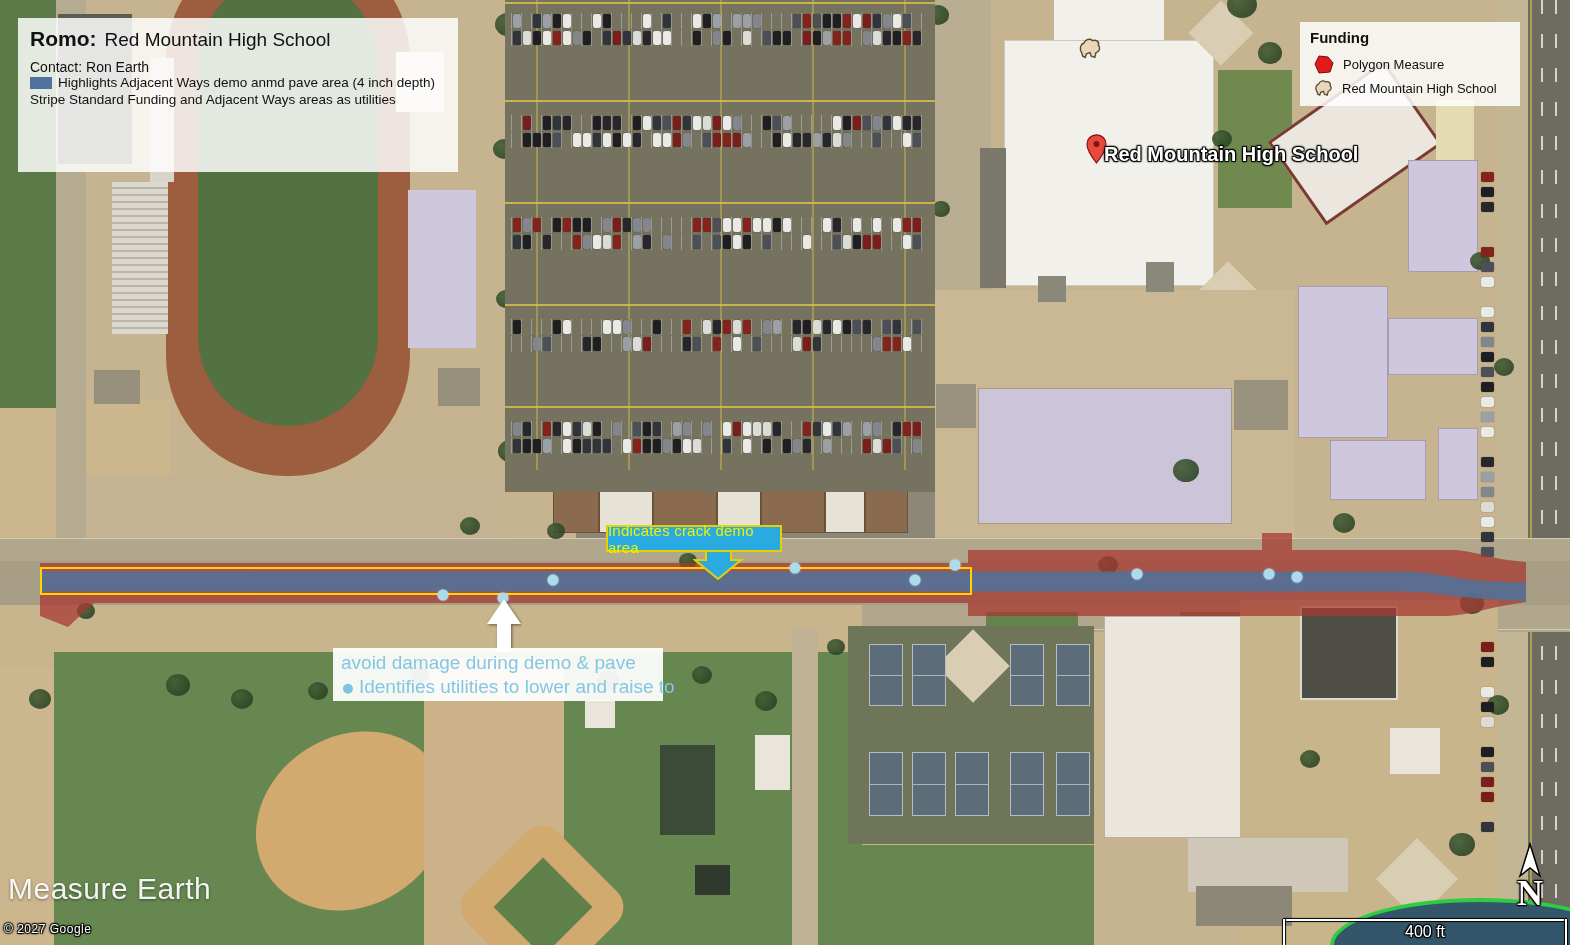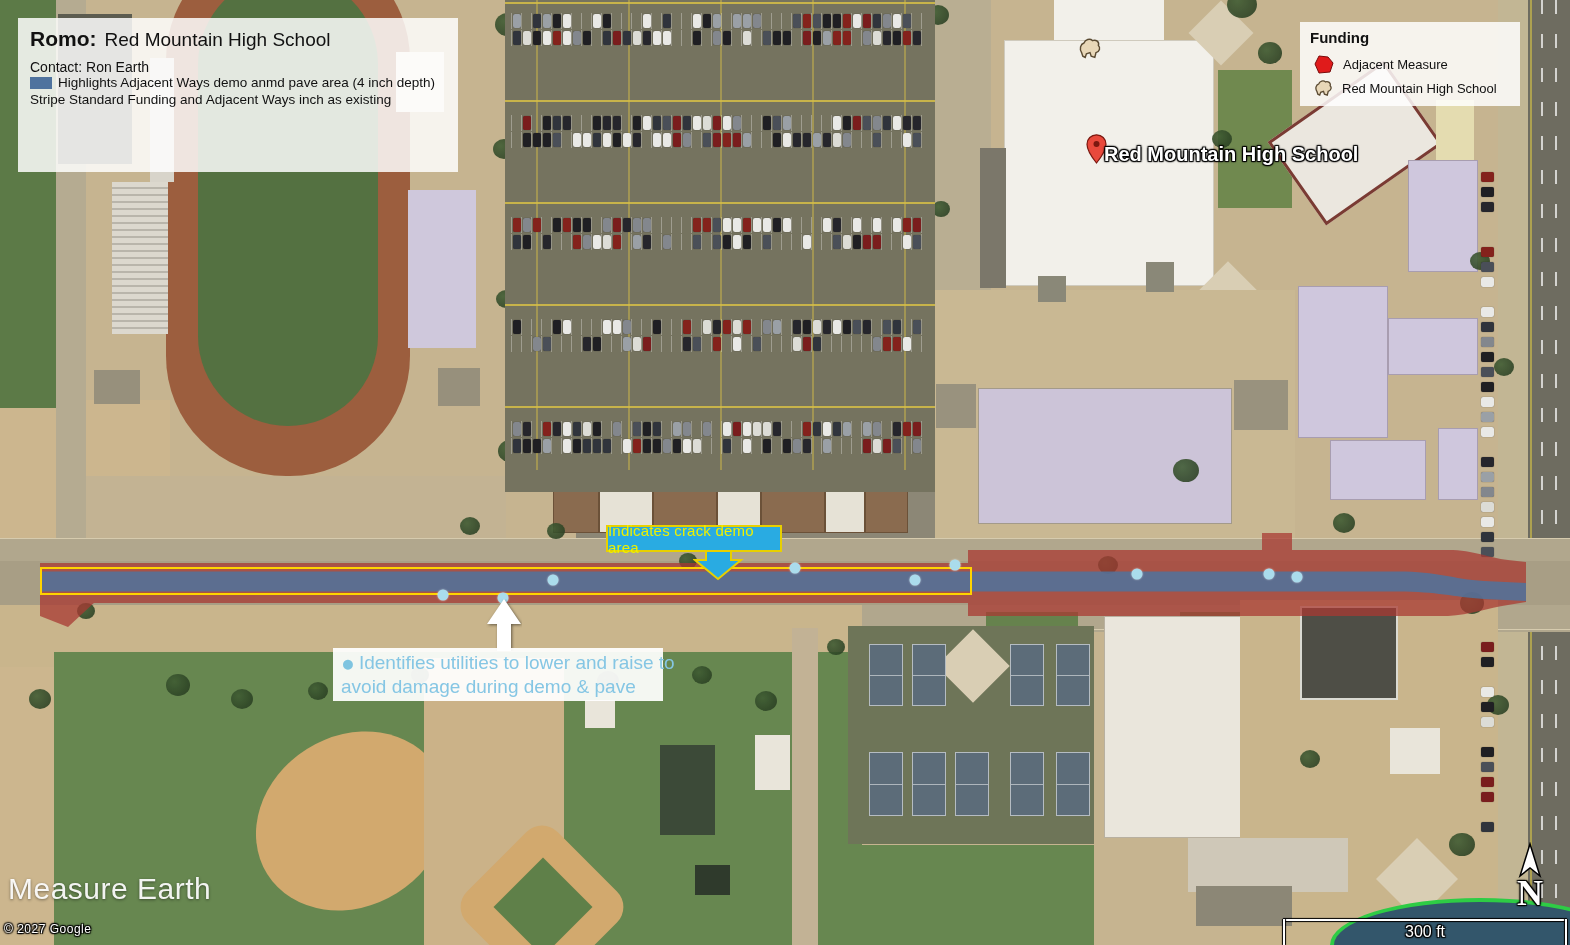--- a/index.html
+++ b/index.html
@@ -545,67 +545,67 @@
     <span>Indicates crack demo area</span>
   </div>
   <svg class="arrow-svg" style="left:693px;top:549px;" width="52" height="32" viewBox="0 0 52 32">
     <polygon id="cs-arrow" points="13,1 38,1 38,11 48,11 25,30 2,11 13,11" fill="#29abe2" stroke="#e8d000" stroke-width="2"></polygon>
   </svg>
 
   <svg class="arrow-svg" style="left:486px;top:599px;" width="36" height="52" viewBox="0 0 36 52">
     <polygon points="18,0 35,25 25,25 25,52 11,52 11,25 1,25" fill="#ffffff" style="filter:drop-shadow(1px 1px 1.5px rgba(0,0,0,.5))"></polygon>
   </svg>
   <div class="callout-util">
+    <div>avoid damage during demo &amp; pave</div>
     <div><span class="bigdot">●</span><span>Identifies utilities to lower and raise to</span></div>
-    <div>avoid damage during demo &amp; pave</div>
   </div>
 
   <svg class="pin" width="21" height="30" viewBox="0 0 21 30">
     <path d="M10.5,0.8 C5.2,0.8 1,5 1,10.2 C1,17 10.5,29 10.5,29 C10.5,29 20,17 20,10.2 C20,5 15.8,0.8 10.5,0.8 Z" fill="#e8493c" stroke="#7a1810" stroke-width="1.2"></path>
     <circle cx="10.5" cy="10" r="3" fill="#7a1810"></circle>
   </svg>
   <div class="placemark-label halo">Red Mountain High School</div>
 
   <div class="sitebox">
     <div class="row1">
       <span class="sitelbl">Romo:</span>
       <span class="sitename">Red Mountain High School</span>
     </div>
     <div class="contact">Contact: Ron Earth</div>
     <div class="scopeline">
       <span class="swatch" style="background-color: rgb(79, 115, 158);"></span>
       <span>Highlights Adjacent Ways demo anmd pave area (4 inch depth)</span>
     </div>
-    <div class="scopeline">Stripe Standard Funding and Adjacent Ways inch as existing</div>
+    <div class="scopeline">Stripe Standard Funding and Adjacent Ways areas as utilities</div>
   </div>
 
   <div class="legendbox">
     <div class="ltitle">Funding</div>
     <div class="legrow">
       <svg width="20" height="19" viewBox="0 0 20 19">
         <polygon points="5,1 14,2 19,8 16,17 5,18 1,9" fill="#e01b1b" stroke="#7a0a0a" stroke-width="1"></polygon>
       </svg>
-      <span>Adjacent Measure</span>
+      <span>Polygon Measure</span>
     </div>
     <div class="legrow">
       <svg width="19" height="17" viewBox="0 0 20 18">
         <path d="M3,12 C1,9 2,5 5,4 C6,1 10,0 12,2 C15,1 18,3 17,6 C19,8 18,11 15,12 L14,16 L11,15 L10,12 L7,13 L6,16 L4,15 Z" fill="#e8d7b8" stroke="#5a4a32" stroke-width="1.4"></path>
       </svg>
       <span>Red Mountain High School</span>
     </div>
   </div>
 
   <div class="ge-logo">Measure Earth</div>
   <div class="copyright halo">© 2027 Google</div>
 
   <div class="scalebar">
     <div class="bar"></div>
     <div class="tick" style="left:0;"></div>
     <div class="tick" style="right:0;"></div>
-    <div class="slabel halo">300 ft</div>
+    <div class="slabel halo">400 ft</div>
   </div>
 
   <div class="north">
     <svg width="30" height="36" viewBox="0 0 28 36" style="display:block;margin:0 auto;">
       <polygon points="14,2 24,34 14,26 4,34" fill="#ffffff" stroke="#000" stroke-width="1.5"></polygon>
     </svg>
     <div class="nlabel halo">N</div>
   </div>
 
 </div>

